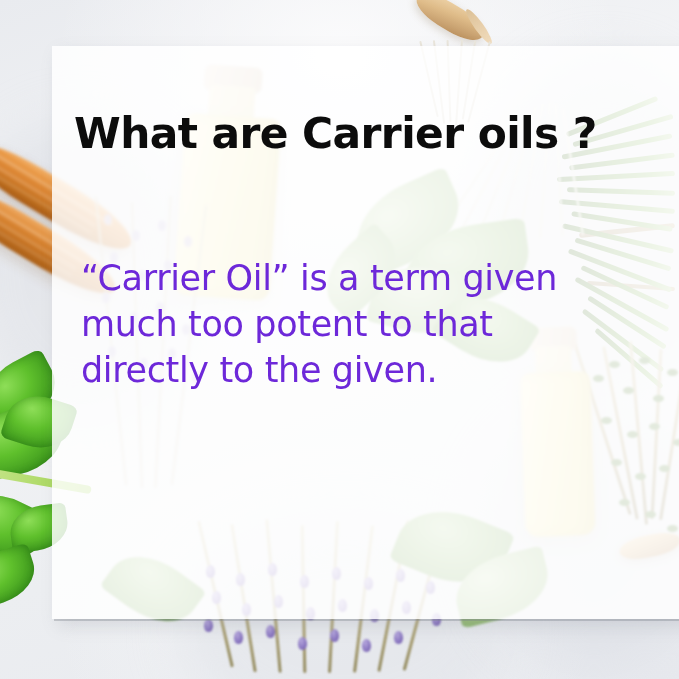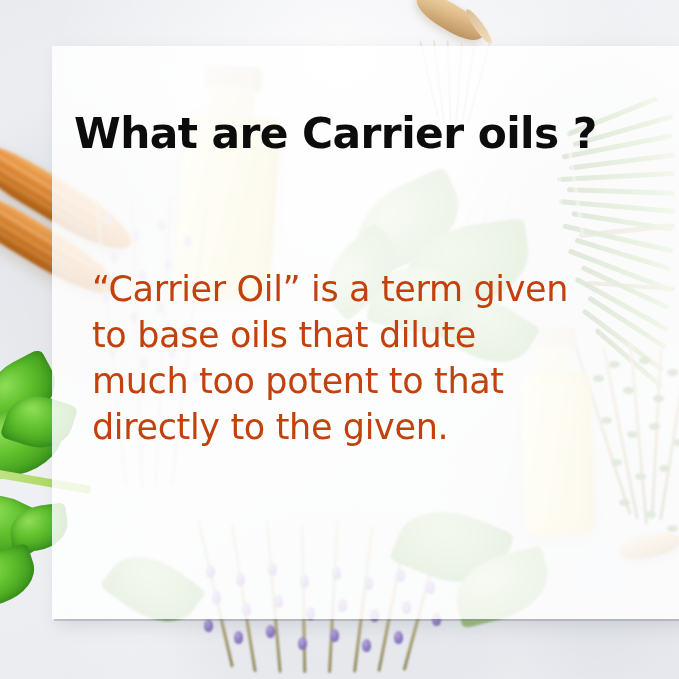--- a/index.html
+++ b/index.html
@@ -277,27 +277,27 @@
     white-space: nowrap;
     transform: scaleX(.985);
     transform-origin: left center;
   }
 
   #bodycopy {
     position: absolute;
     left: 24px;
     top: 204px;
     width: 546px;
-    margin: 16px;
+    margin: 5px;
     font-family: "DejaVu Sans", sans-serif;
     font-weight: 400;
     font-size: 35px;
     line-height: 46px;
     letter-spacing: -0.35px;
-    color: #c2410c;
+    color: #6d28d9;
   }
   #bodycopy .ln { display: block; white-space: nowrap; }
 </style>
 </head>
 <body>
 
 <div id="stage">
 
   <div class="bg-base"></div>
 
@@ -477,20 +477,19 @@
     <span class="gb" style="left:84px; top:152px;"></span>
     <span class="gb" style="left:108px;top:176px;"></span>
   </div>
 
   <div id="panel">
 
     <h1 id="headline">What are Carrier oils ?</h1>
 
     <p id="bodycopy">
       <span class="ln">“Carrier Oil” is a term given</span>
-      <span class="ln">to base oils that dilute</span>
       <span class="ln">much too potent to that</span>
       <span class="ln">directly to the given.</span>
     </p>
 
   </div>
 
 </div>
 
 </body></html>

